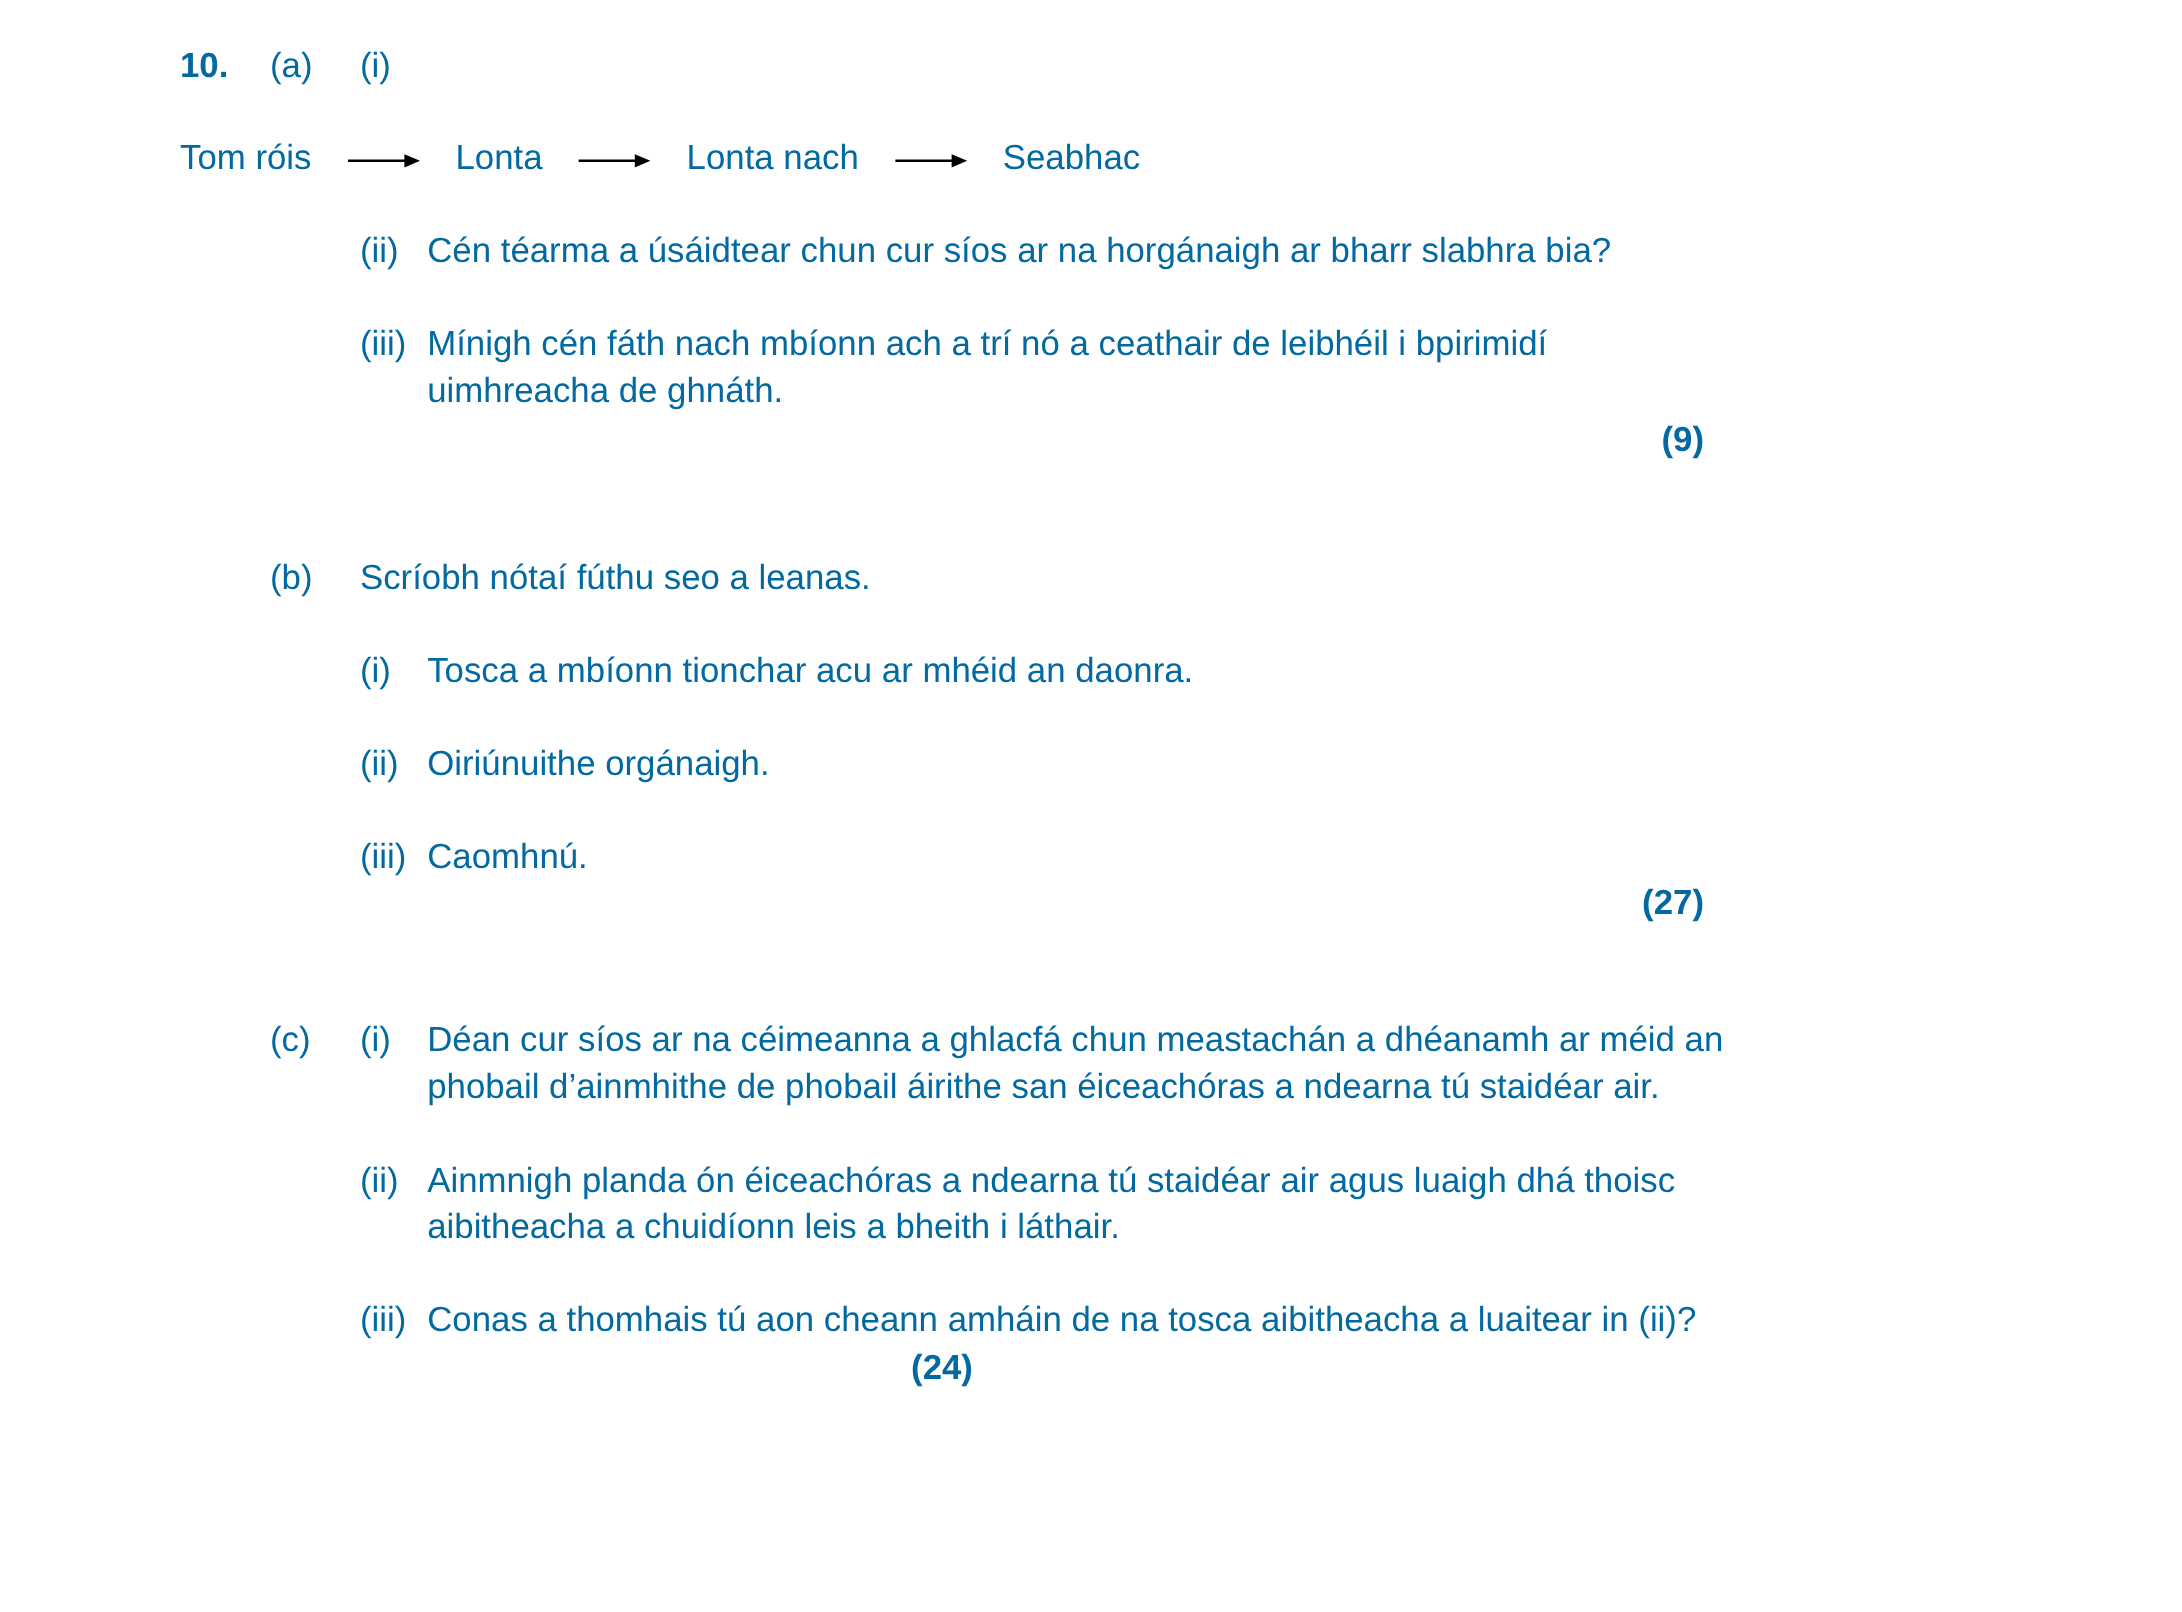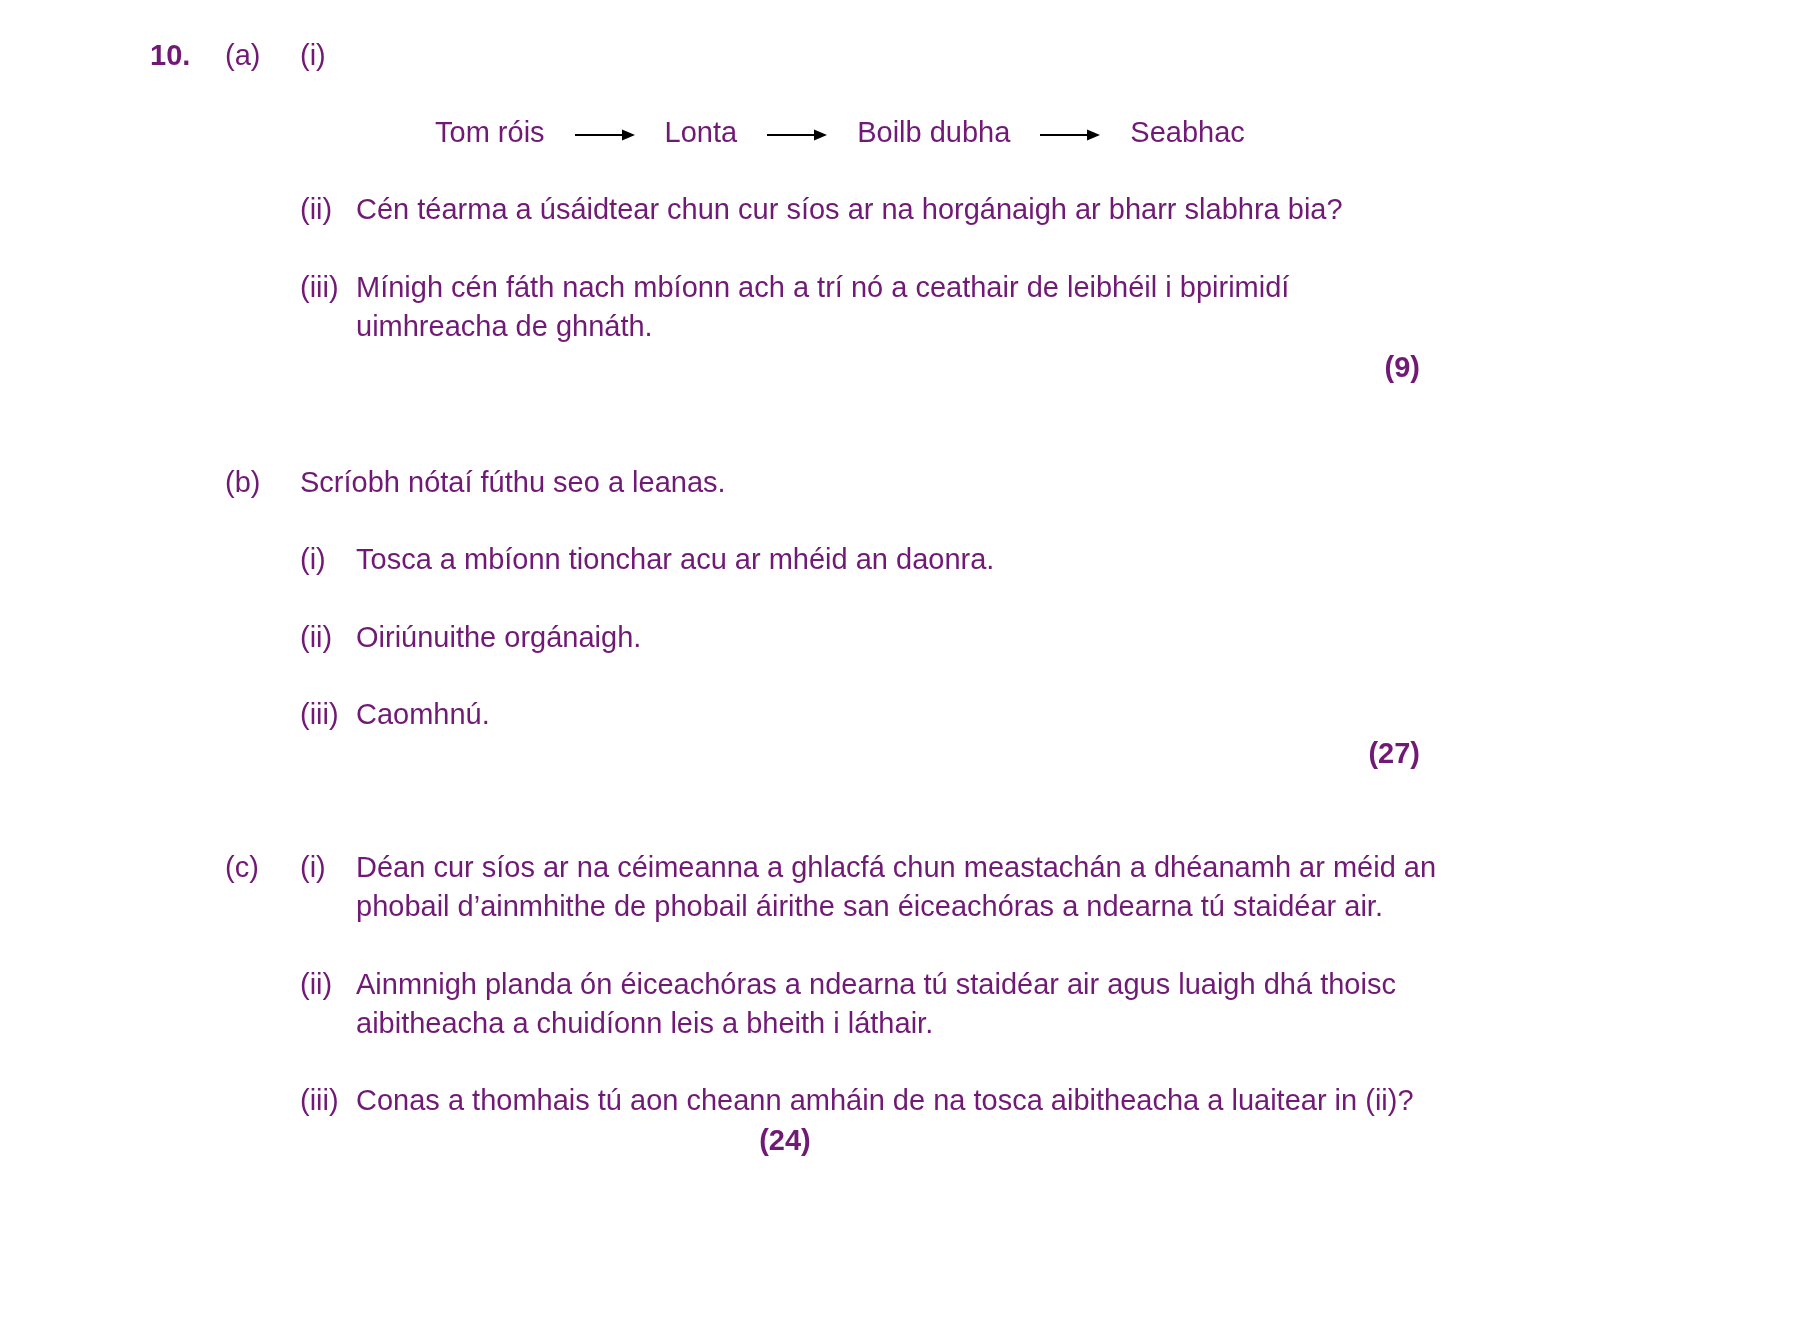--- a/index.html
+++ b/index.html
@@ -2,40 +2,39 @@
 <html><head>
 <meta charset="utf-8">
 <style>
   * { margin: 0; padding: 0; box-sizing: border-box; }
   body { background: #ffffff; }
   .page {
     position: relative;
     width: 1818px;
     height: 1343px;
     background: #ffffff;
-    color: #701a75;
+    color: #0369a1;
     font-family: "Liberation Sans", sans-serif;
     font-size: 29px;
     line-height: 39px;
     padding: 36px 398px 0 150px;
     overflow: hidden;
     border-radius: 21px;
   }
   .row { display: flex; align-items: flex-start; }
   .cq { width: 75px; flex: none; font-weight: 700; }
   .cp { width: 75px; flex: none; }
   .cs { width: 56px; flex: none; white-space: nowrap; }
   .ct { flex: 1; min-width: 0; }
   .ct div, .ct { white-space: nowrap; }
   .bold { font-weight: 400; }
   .marks { text-align: right; font-weight: 700; }
   .food-chain {
     display: flex;
     align-items: center;
-    margin-left: 285px;
     gap: 30px;
     white-space: nowrap;
   }
   .arrow { display: inline-block; flex: none; }
   
   .mt-38 { margin-top: 38px; }
   .mt-39 { margin-top: 39px; }
   .mt-2  { margin-top: 2px; }
   .mt-0  { margin-top: 0; }
   .mt-76 { margin-top: 76px; }
@@ -61,21 +60,21 @@
           <polygon points="47,1.5 60,7 47,12.5" fill="#000"></polygon>
         </svg>
     </span>
     <span>Lonta</span>
     <span class="arrow">
       <svg width="60" height="14" viewBox="0 0 60 14">
           <line x1="0" y1="7" x2="49" y2="7" stroke="#000" stroke-width="2.2"></line>
           <polygon points="47,1.5 60,7 47,12.5" fill="#000"></polygon>
         </svg>
     </span>
-    <span>Boilb dubha</span>
+    <span>Lonta nach</span>
     <span class="arrow">
       <svg width="60" height="14" viewBox="0 0 60 14">
           <line x1="0" y1="7" x2="49" y2="7" stroke="#000" stroke-width="2.2"></line>
           <polygon points="47,1.5 60,7 47,12.5" fill="#000"></polygon>
         </svg>
     </span>
     <span>Seabhac</span>
   </div>
 
   <div class="row mt-38">

